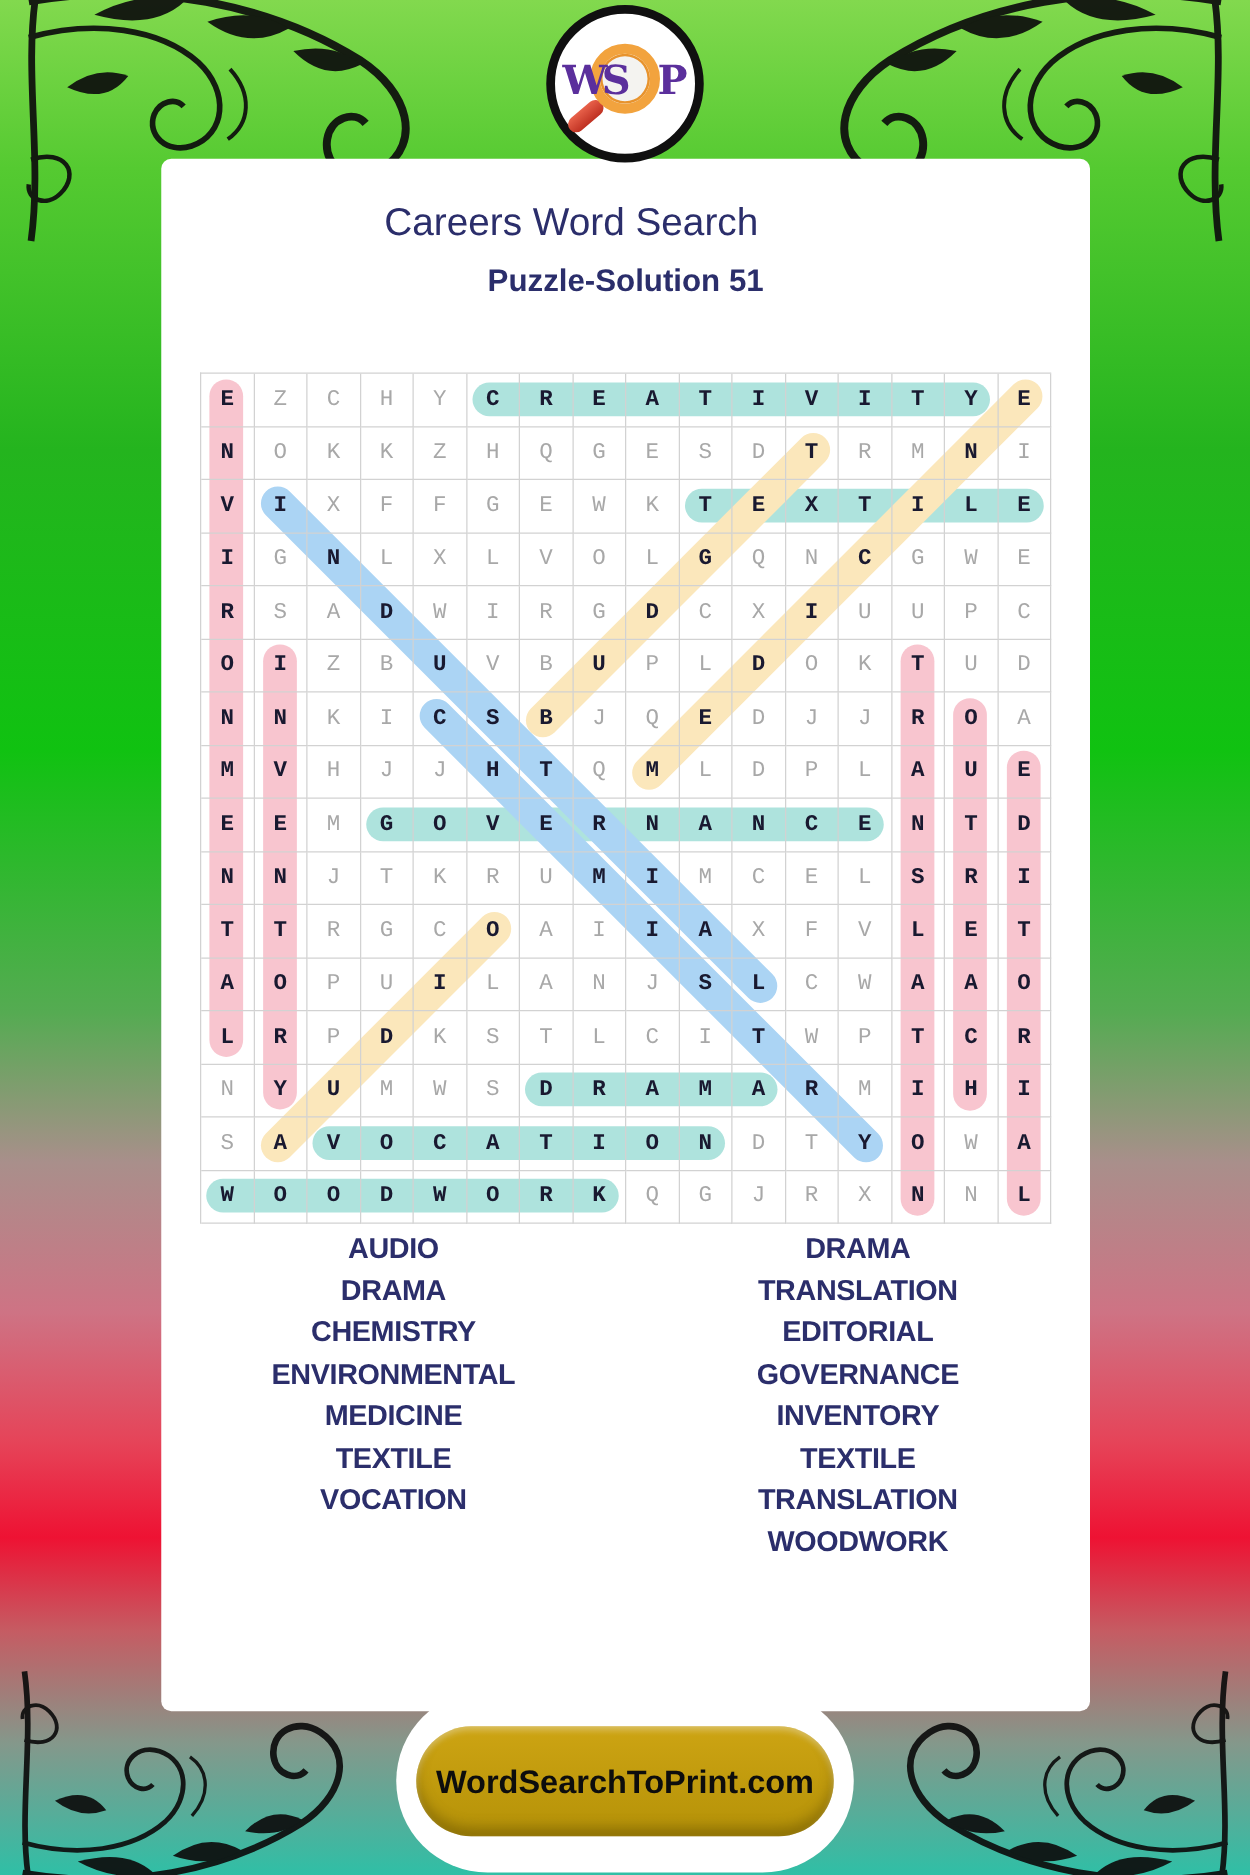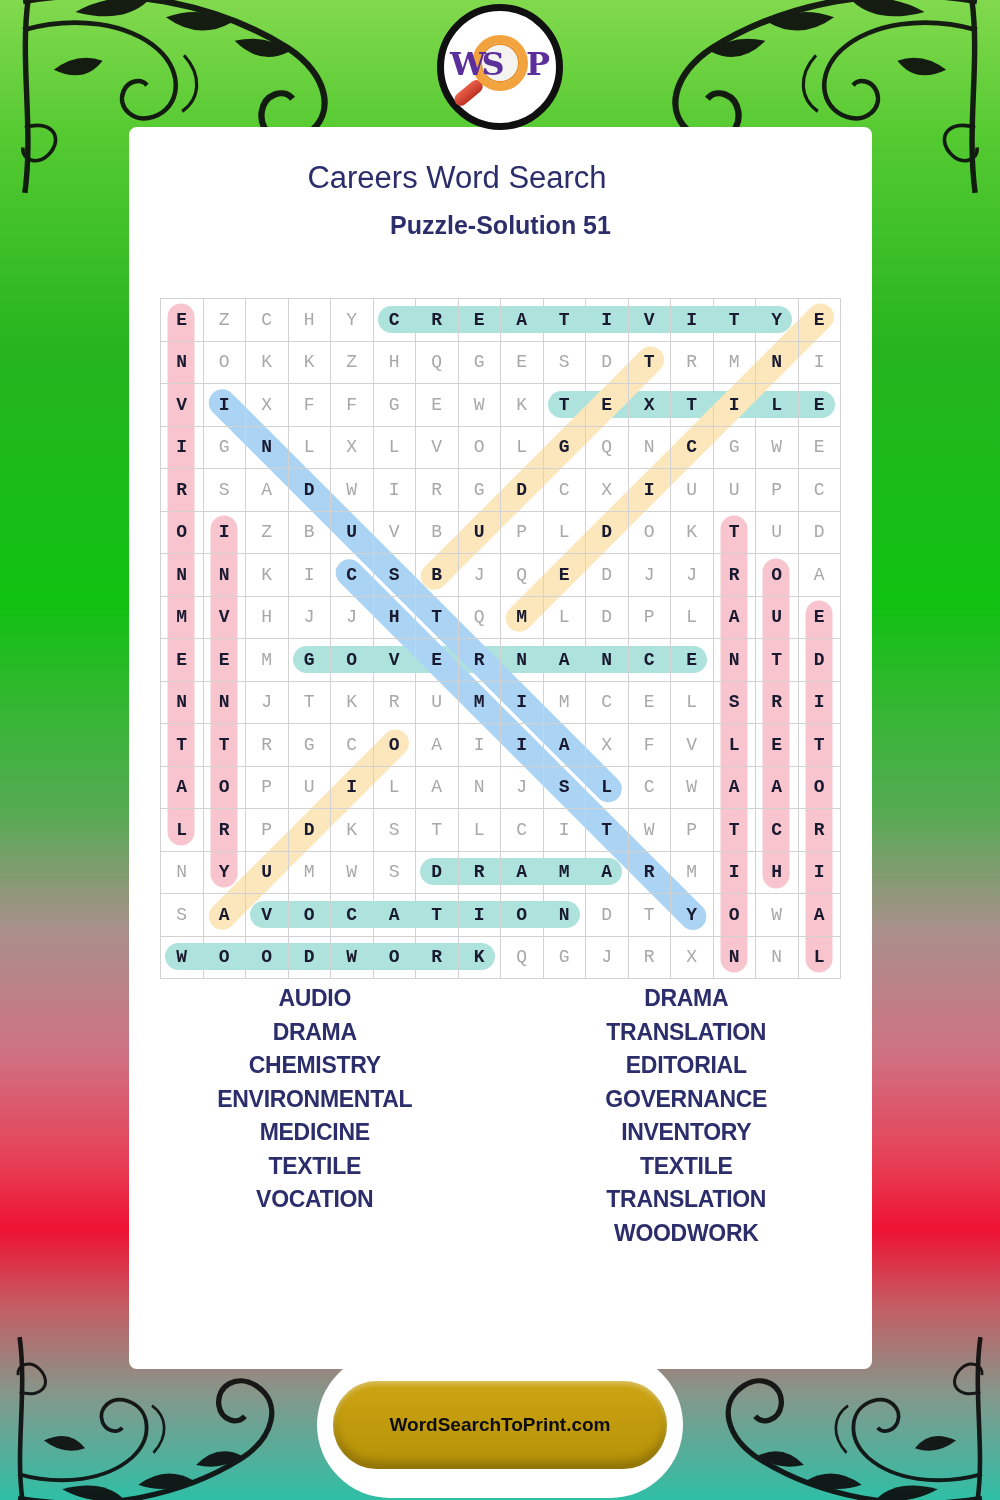--- a/index.html
+++ b/index.html
@@ -36,21 +36,21 @@
   
   .words{position:absolute;left:129px;top:982px;width:743px;display:flex;z-index:4;}
   .wcol{width:50%;text-align:center;}
   .witem{font-size:23px;font-weight:bold;color:#2b2e6b;line-height:33.5px;letter-spacing:-0.3px;}
   
   .blob{position:absolute;left:317px;top:1352px;width:366px;height:146px;background:#ffffff;border-radius:73px;z-index:5;}
   .gold-btn{position:absolute;left:333px;top:1381px;width:334px;height:88px;border-radius:44px;z-index:6;
     background:linear-gradient(#cda413,#b59208);
     box-shadow:inset 0 3px 5px rgba(255,255,255,.35), inset 0 -7px 10px rgba(90,70,0,.45);
     display:flex;align-items:center;justify-content:center;
-    font-size:19px;font-weight:bold;color:#0d0d0d;cursor:pointer;}
+    font-size:26px;font-weight:bold;color:#0d0d0d;cursor:pointer;}
 </style>
 </head>
 <body>
 
 <svg width="0" height="0" style="position:absolute">
   <defs>
     <g id="flourish" fill="none" stroke="#0d0d0d">
       <path d="M2,10 C110,-8 215,12 295,62 C338,90 350,135 315,158 C290,174 262,158 266,132 C269,113 290,106 300,118" stroke-width="7"></path>
       <path d="M2,42 C60,26 118,34 152,64 C180,90 176,128 146,138 C124,145 106,128 113,110 C118,98 132,95 139,103" stroke-width="5"></path>
       <path d="M8,6 C-2,75 14,150 4,222" stroke-width="6"></path>

